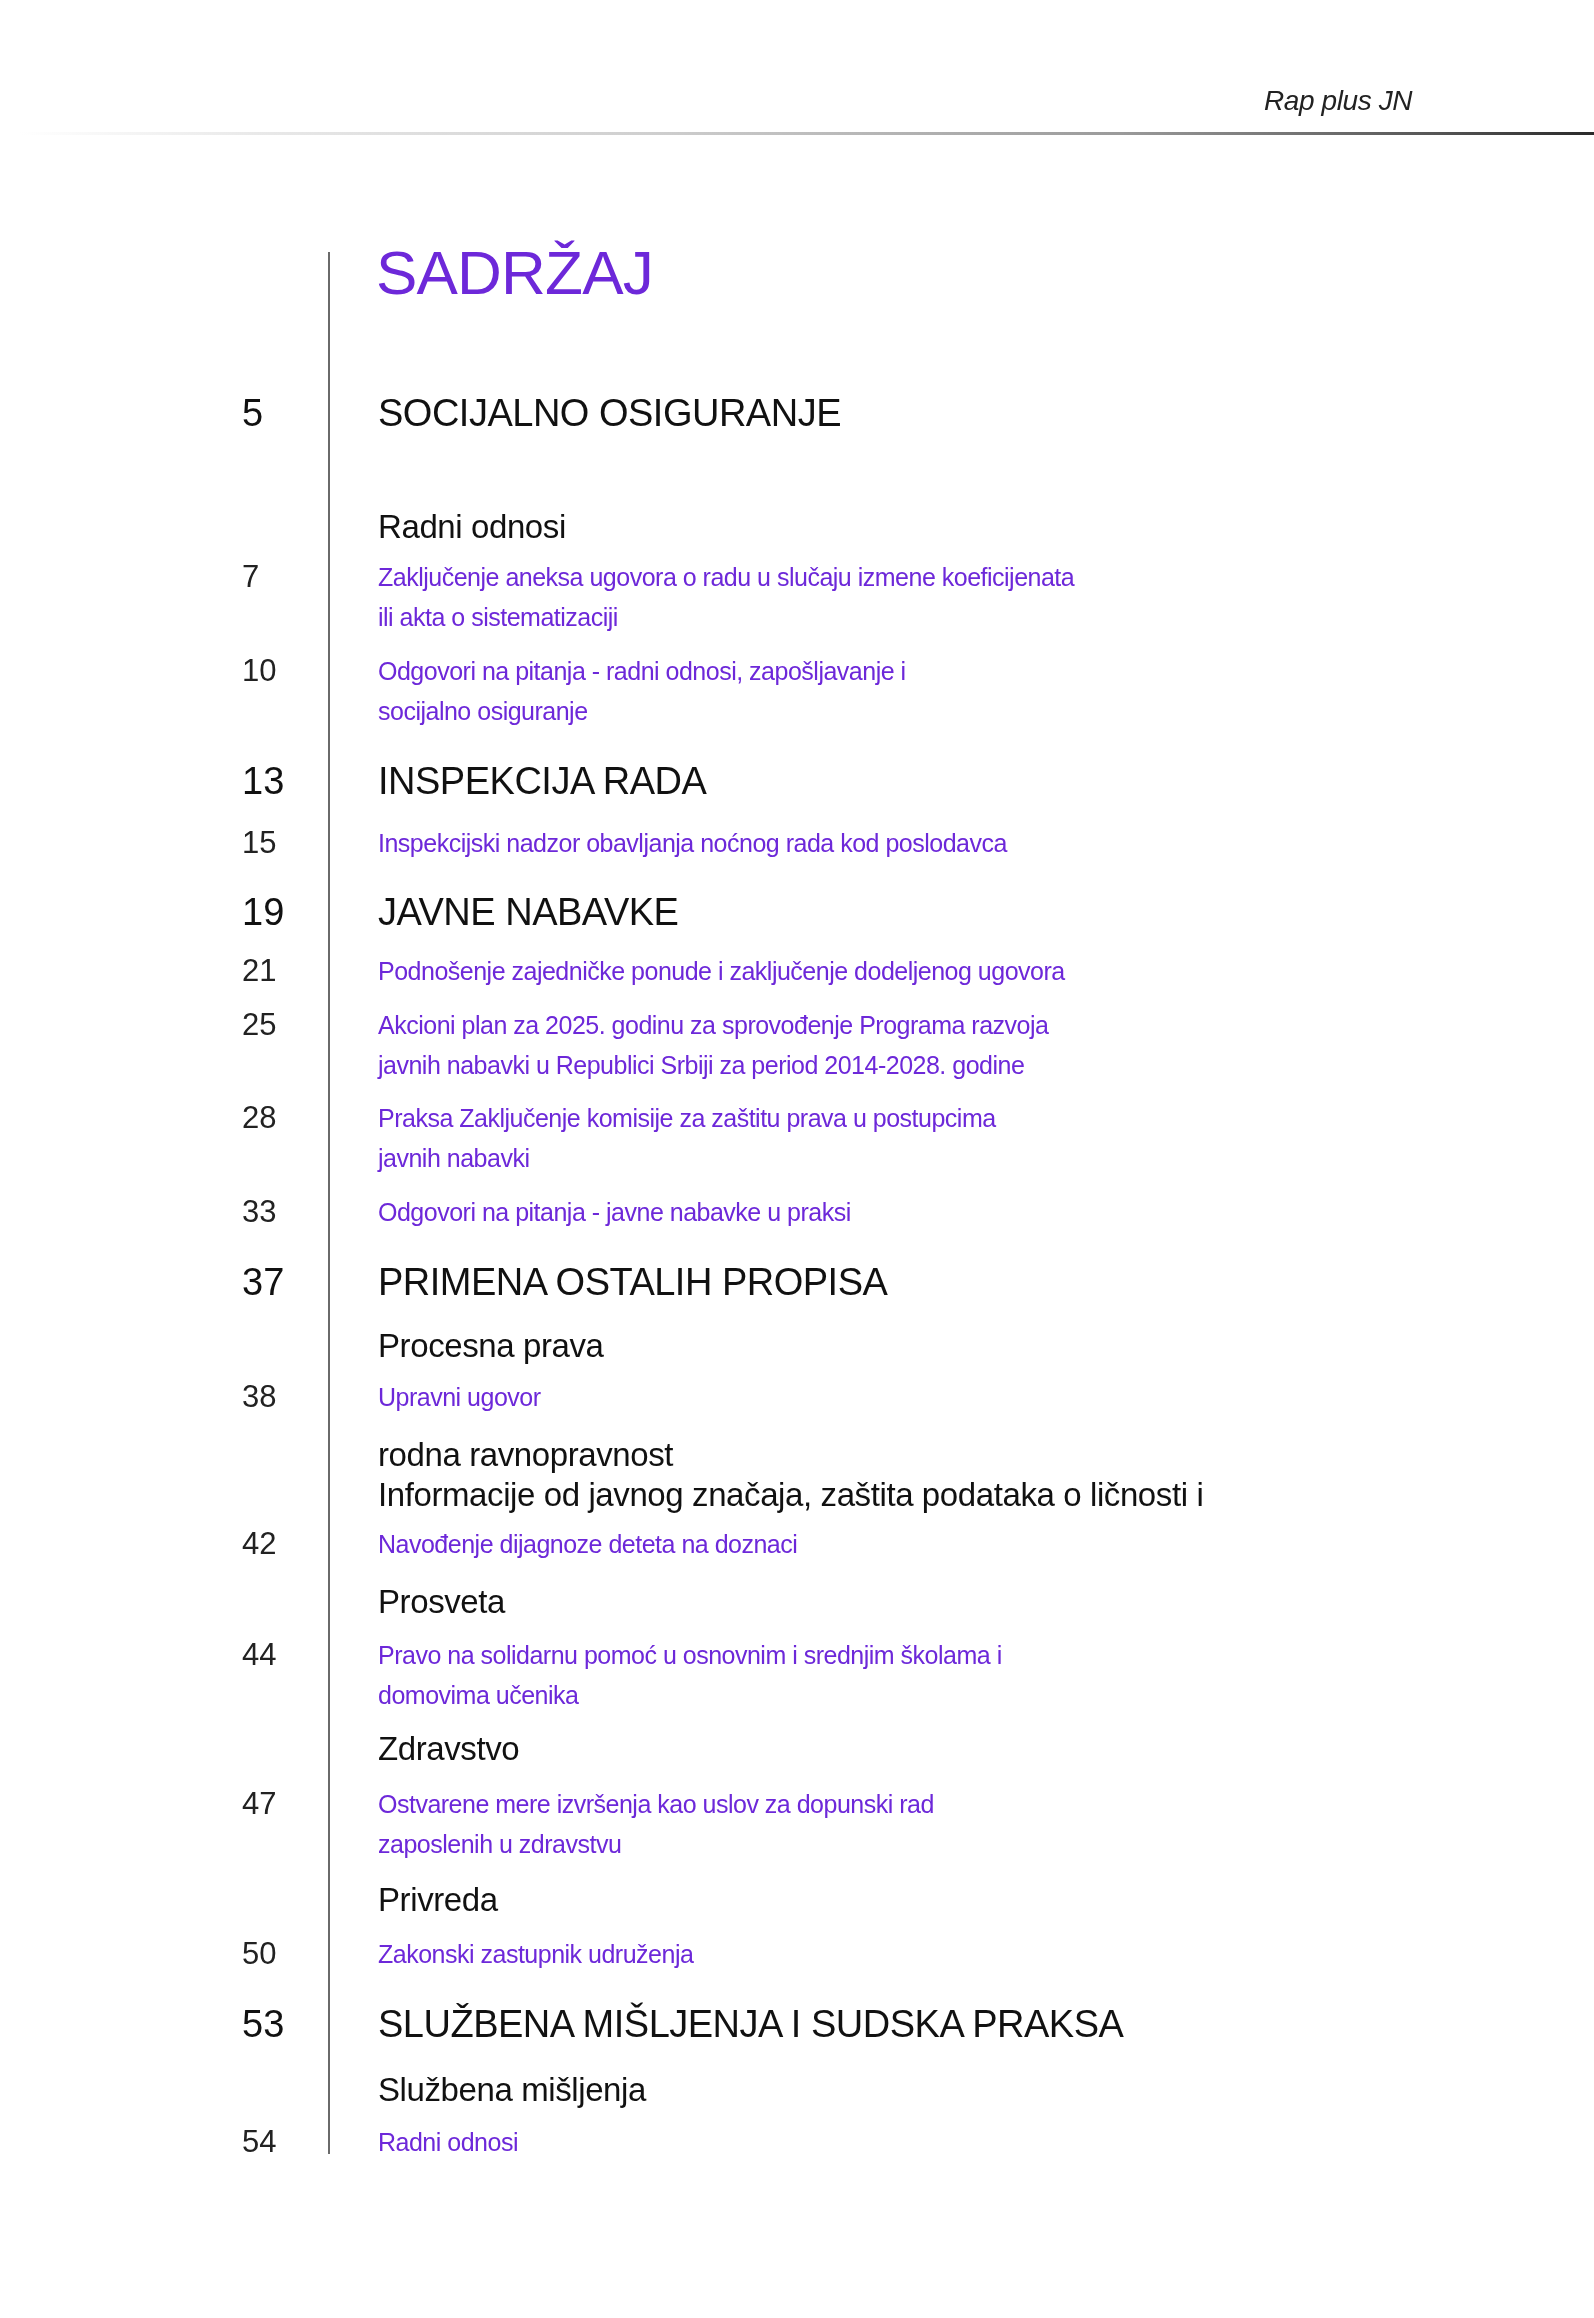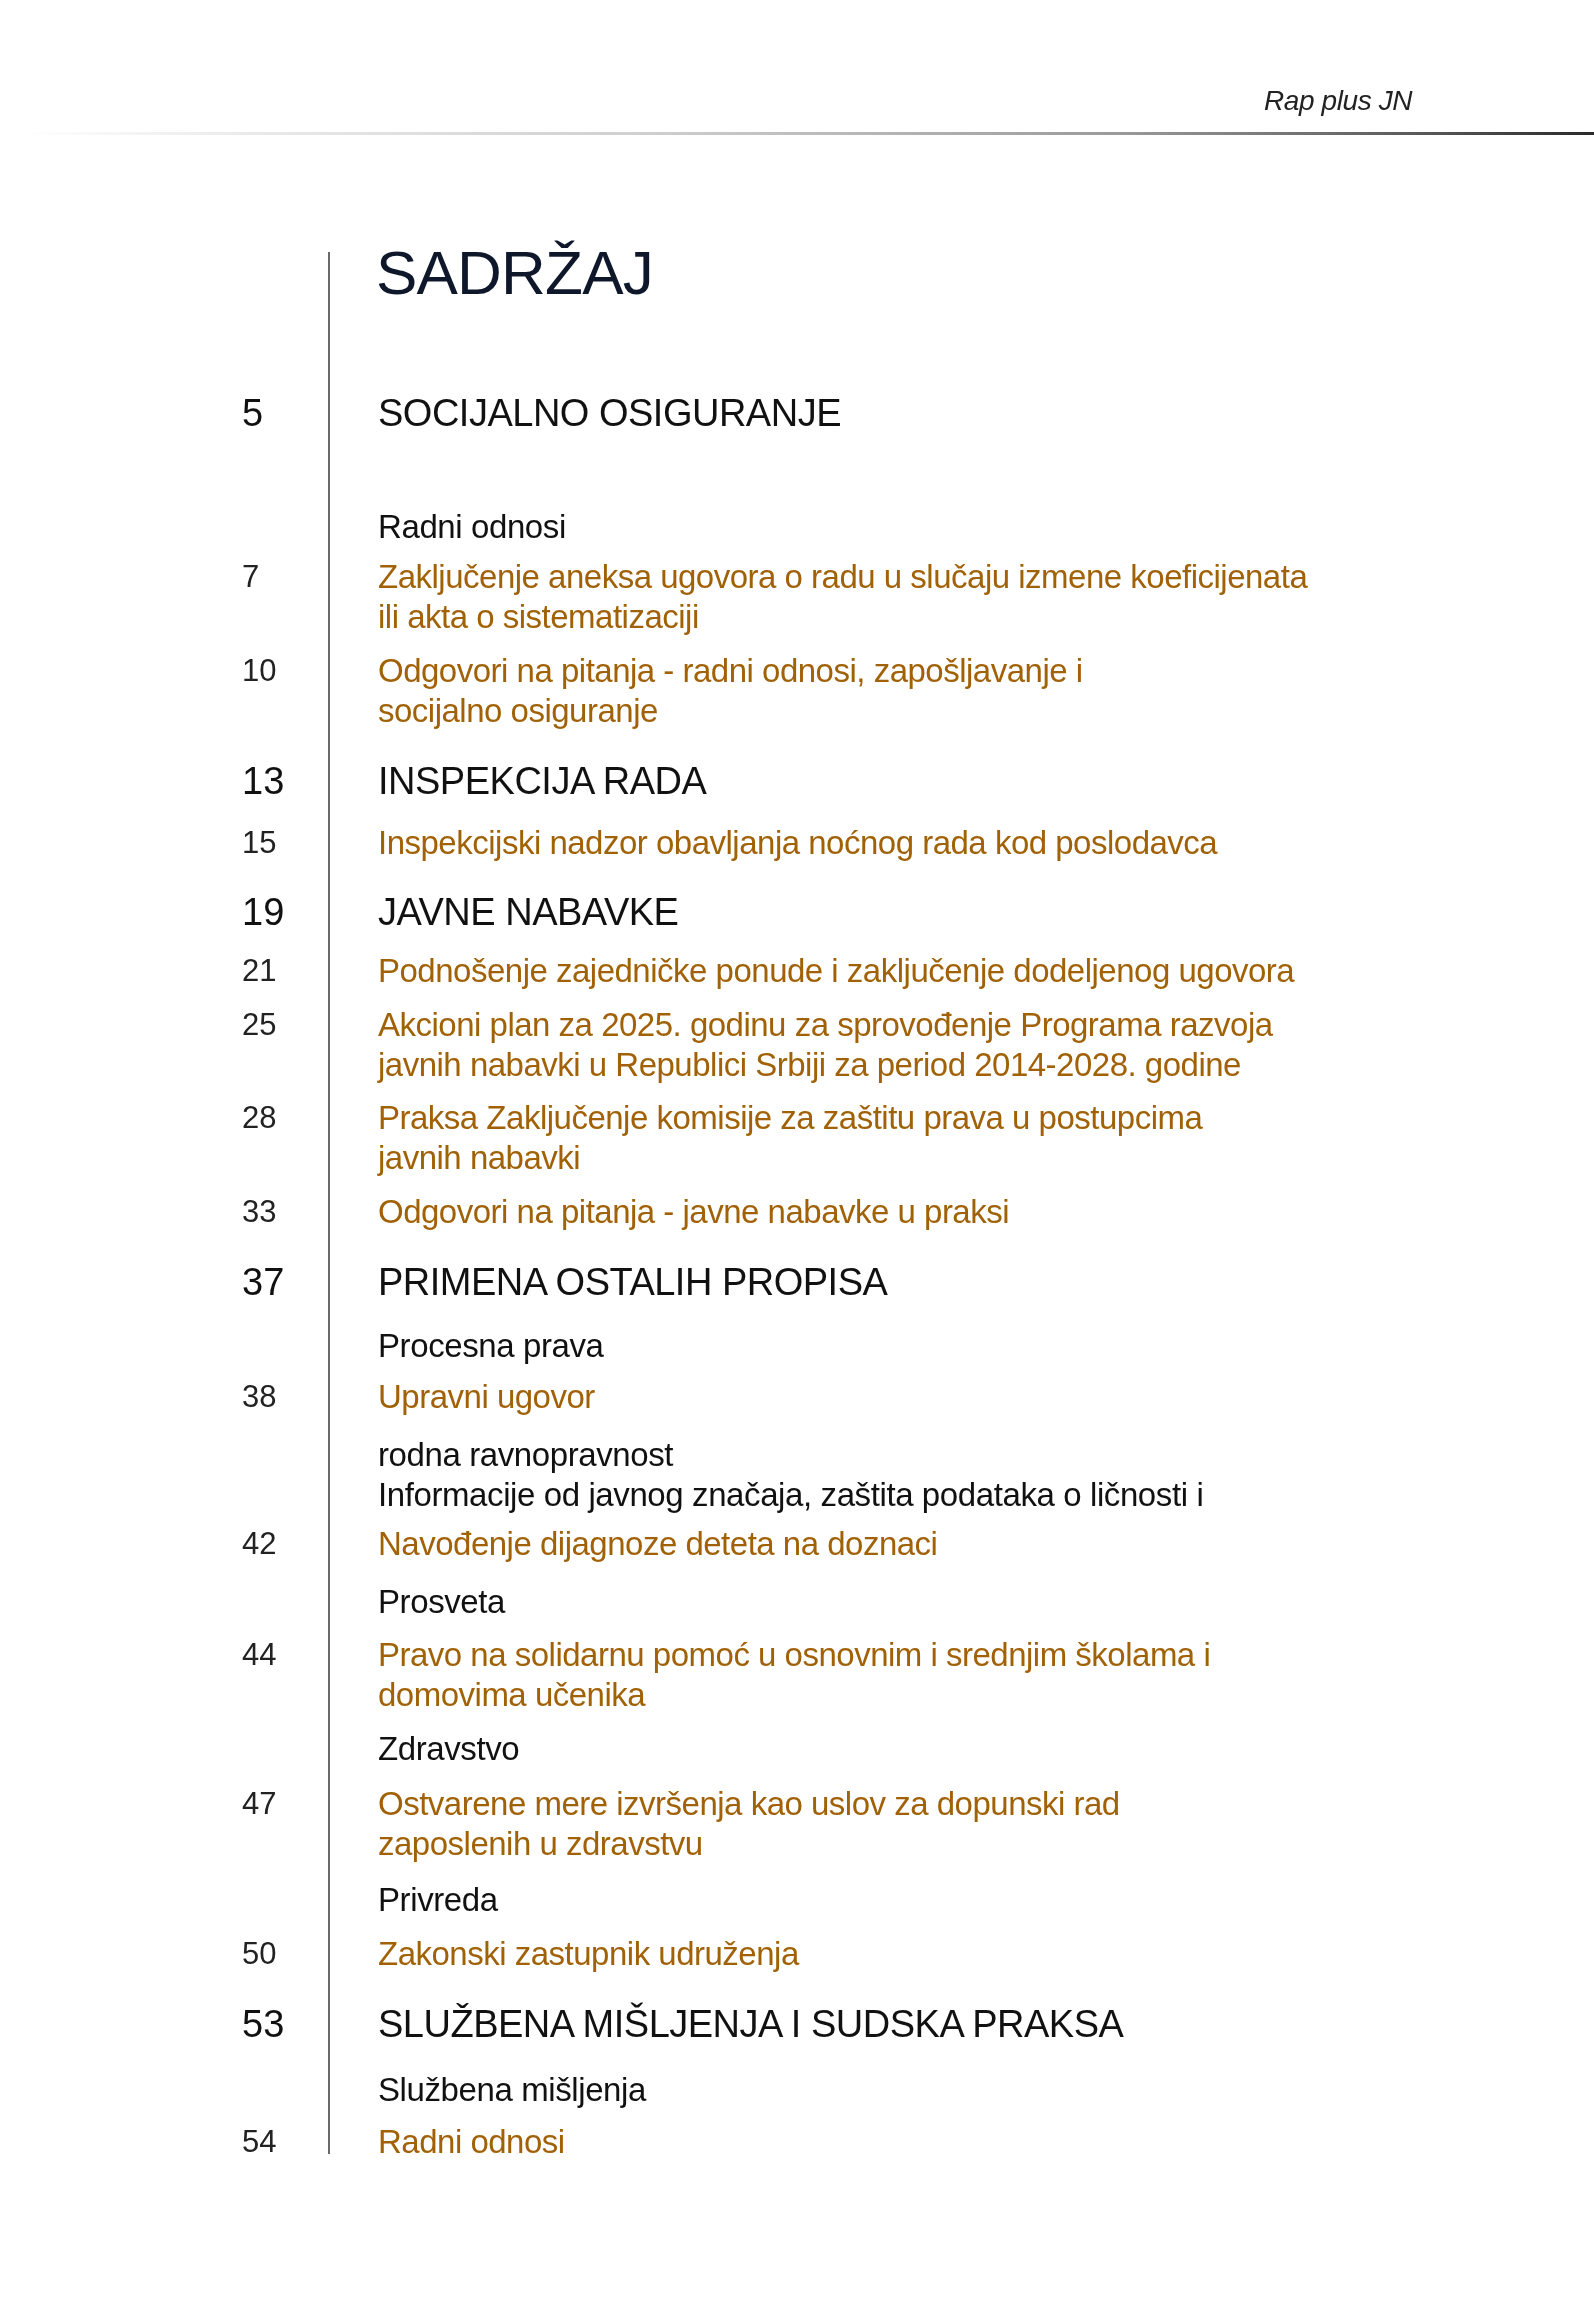--- a/index.html
+++ b/index.html
@@ -4,29 +4,29 @@
 <style>
   html, body { margin: 0; padding: 0; background: #ffffff; }
   body { width: 1594px; height: 2319px; position: relative; overflow: hidden;
          font-family: "Liberation Sans", "DejaVu Sans", sans-serif; color: #111; }
   .running-head { position: absolute; left: 1264px; top: 85px; font-size: 28px; font-style: italic;
                   color: #222; letter-spacing: -0.4px; white-space: nowrap; }
   .head-rule { position: absolute; left: 19.6px; right: 0; top: 132px; height: 2.5px;
                background: linear-gradient(to right, rgba(255,255,255,0) 0%, #e9e9e9 15%, #cfcfcf 40%, #9a9a9a 70%, #555 90%, #2a2a2a 100%); }
   .vrule { position: absolute; left: 328px; top: 252px; width: 1.6px; height: 1902px; background: #6a6a6a; }
   .toc-title { position: absolute; left: 376px; top: 242px; font-size: 62px; font-weight: normal;
-               letter-spacing: -0.8px; color: #0f172a; white-space: nowrap; line-height: 1; }
+               letter-spacing: -0.8px; color: #6d28d9; white-space: nowrap; line-height: 1; }
   .row { position: absolute; left: 0; width: 1594px; }
   .num { position: absolute; left: 242px; white-space: nowrap; }
   .txt { position: absolute; left: 378px; white-space: nowrap; }
   .sec .num, .sec .txt { font-size: 38px; line-height: 33px; color: #111; }
   .sec .txt { letter-spacing: -0.5px; }
   .sub .txt { font-size: 33px; line-height: 40px; color: #111; letter-spacing: -0.4px; }
   .item .num { font-size: 31px; line-height: 40px; color: #222; }
-  .item .txt { font-size: 33px; line-height: 40px; color: #a16207; letter-spacing: -0.5px; }
+  .item .txt { font-size: 25px; line-height: 40px; color: #6d28d9; letter-spacing: -0.5px; }
   .line { display: block; }
 </style>
 </head>
 <body>
 
 <div class="running-head">Rap plus JN</div>
 <div class="head-rule"></div>
 
 <h1 class="toc-title" style="margin:0;">SADRŽAJ</h1>
 <div class="vrule"></div>

